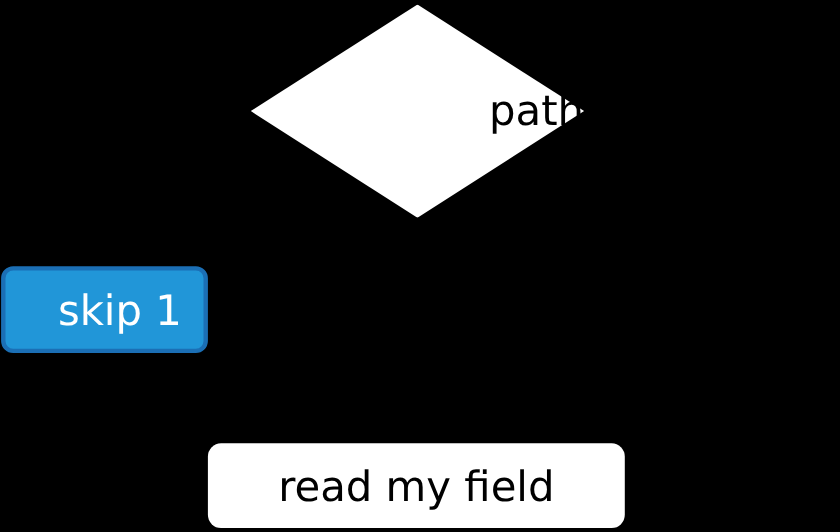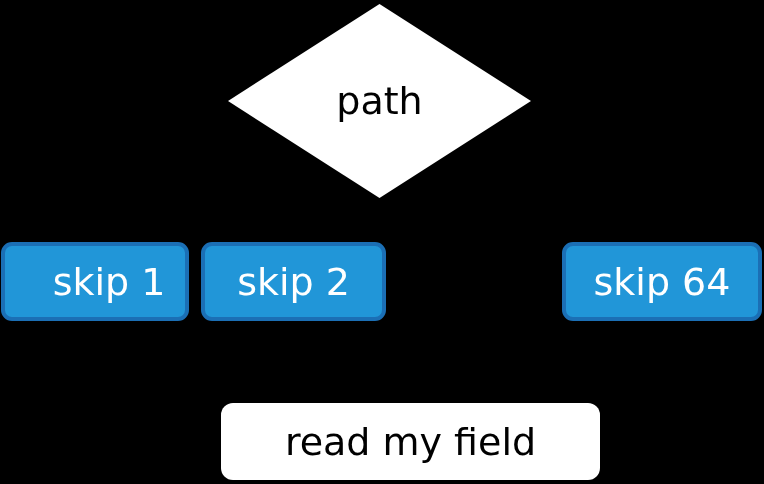--- a/index.html
+++ b/index.html
@@ -44,21 +44,21 @@
     clip-path: polygon(50% 0%, 100% 50%, 50% 100%, 0% 50%);
   }
   .decision .label {
     position: absolute;
     left: 0;
     top: 0;
     width: 100%;
     height: 100%;
     display: flex;
     flex-direction: column;
-    align-items: center;
+    align-items: flex-end;
     justify-content: center;
     color: #000000;
     font-size: 38px;
     line-height: 48px;
     letter-spacing: 0px;
     white-space: pre;
     text-align: center;
   }
 
   
@@ -90,44 +90,37 @@
     box-sizing: border-box;
     background: #ffffff;
     border-radius: 12px;
     display: flex;
     align-items: center;
     justify-content: center;
     color: #000000;
     font-size: 38px;
     line-height: 1;
     white-space: nowrap;
-    margin-left: 32px;
   }
 </style>
 </head>
 <body>
 
 <div id="canvas">
 
   <div class="decision">
     <div class="shape"></div>
     <div class="label">
       <span>path</span>
     </div>
   </div>
 
   <div class="proc proc-1">
     <span>skip 1</span>
   </div>
 
-  <div class="proc proc-2">
-    <span>skip 2</span>
-  </div>
 
-  <div class="proc proc-3">
-    <span>skip 64</span>
-  </div>
 
   <div class="terminal">
     <span>read my field</span>
   </div>
 
 </div>
 
 </body></html>

